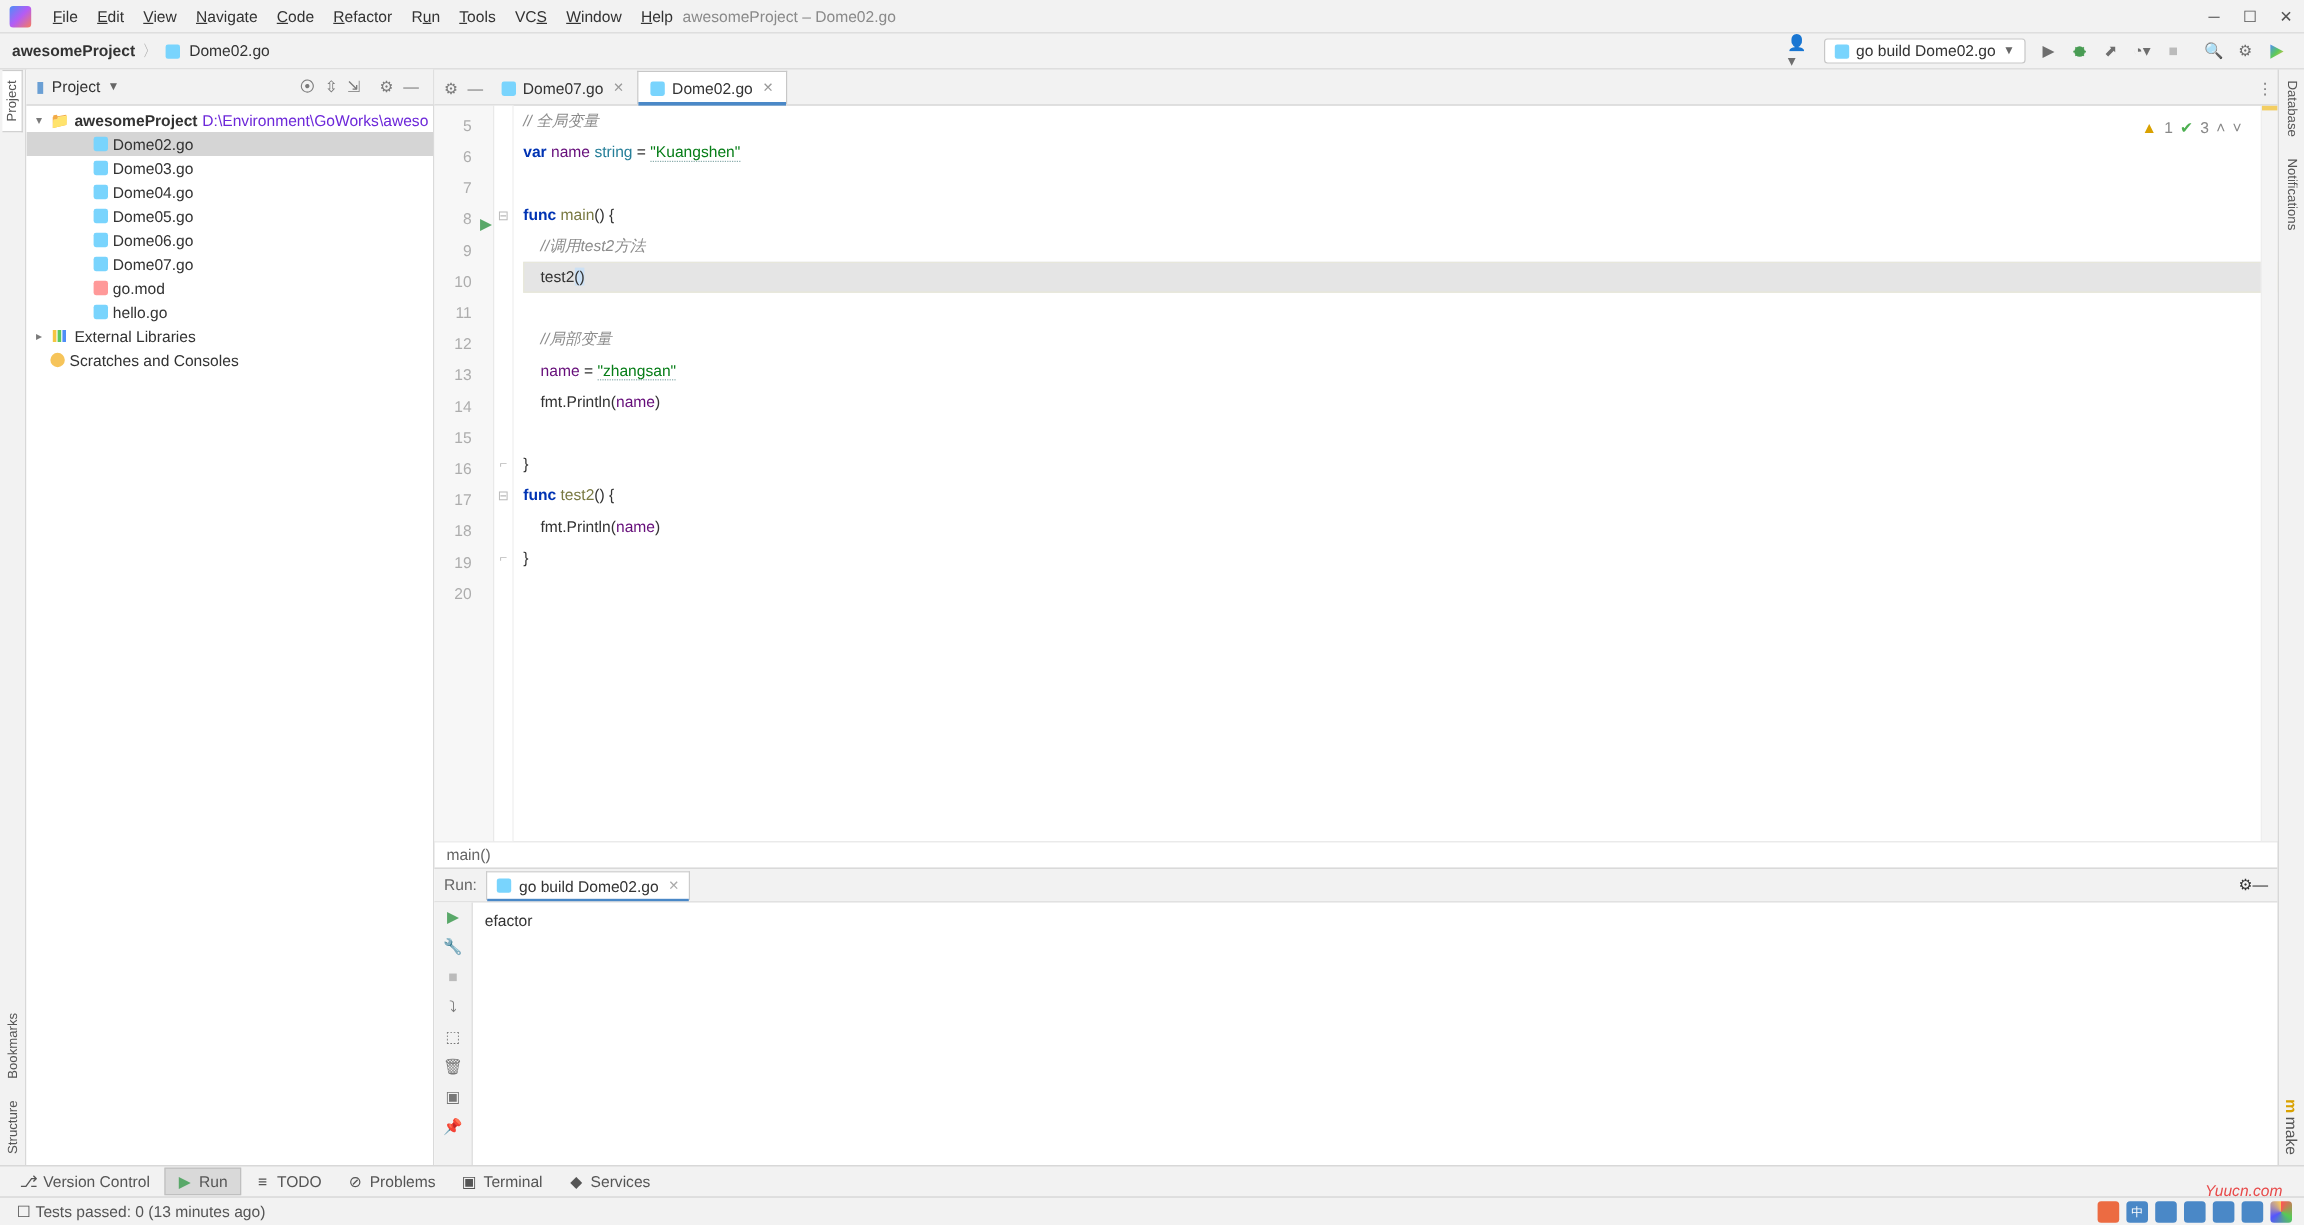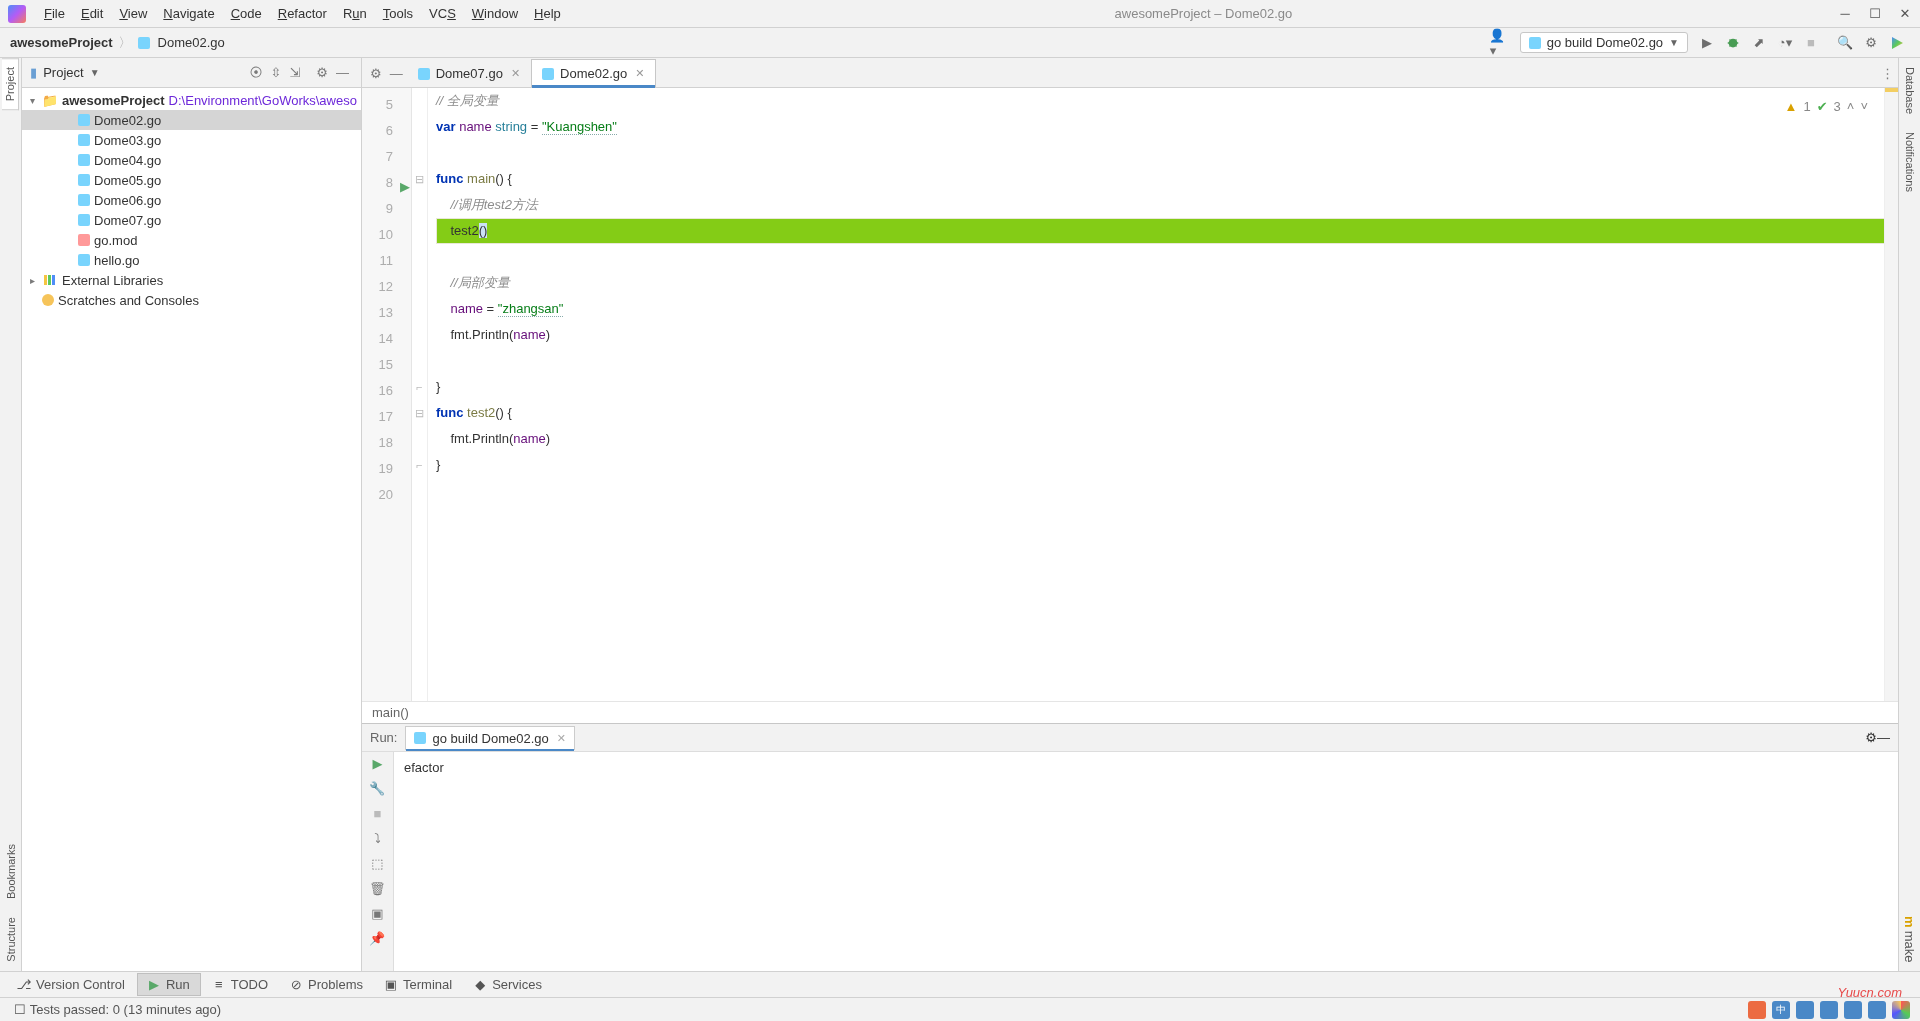--- a/index.html
+++ b/index.html
@@ -1,21 +1,21 @@
 <!DOCTYPE html>
 <html><head>
 <meta charset="utf-8">
 <style>
 * { margin: 0; padding: 0; box-sizing: border-box; font-family: "Segoe UI", Arial, sans-serif; font-size: 13px; }
 body { width: 1920px; height: 1021px; background: #fff; overflow: hidden; display: flex; flex-direction: column; color: #333; }
 .menubar { height: 28px; display: flex; align-items: center; padding: 0 8px; border-bottom: 1px solid #d1d1d1; background: #f2f2f2; }
 .menubar .logo { width: 18px; height: 18px; border-radius: 3px; background: linear-gradient(135deg,#4e8ef7,#b45cf5,#f77c5c); margin-right: 10px; }
 .menubar .mitem { padding: 0 8px; cursor: default; }
 .menubar .mitem u { text-decoration: underline; }
-.menubar .title { flex: 1; text-align: center; color: #8a8a8a; }
+.menubar .title { flex: 1; text-align: left; color: #8a8a8a; }
 .menubar .winbtns { display: flex; gap: 16px; color: #555; }
 .winbtn { width: 14px; height: 14px; display: inline-flex; align-items: center; justify-content: center; }
 .toolbar { height: 30px; display: flex; align-items: center; padding: 0 10px; border-bottom: 1px solid #d1d1d1; background: #f2f2f2; }
 .crumb { font-weight: bold; color: #333; }
 .crumb-sep { margin: 0 6px; color: #aaa; }
 .crumb-file { color: #333; }
 .toolbar .spacer { flex: 1; }
 .toolbar .iconbtn { width: 22px; height: 22px; display: inline-flex; align-items: center; justify-content: center; margin: 0 2px; color: #6e6e6e; }
 .run-config { display: flex; align-items: center; border: 1px solid #c7c7c7; border-radius: 3px; padding: 2px 8px; margin: 0 6px; background: #fff; }
 .run-config .go-icon { width: 12px; height: 12px; background: #79d4fd; border-radius: 2px; margin-right: 6px; }
@@ -55,21 +55,21 @@
 .etab .close { margin-left: 8px; color: #999; font-size: 11px; }
 .etabs .tabspacer { flex: 1; }
 .editor-body { flex: 1; display: flex; min-height: 0; position: relative; }
 .gutter-col { width: 50px; background: #f7f7f7; border-right: 1px solid #e5e5e5; text-align: right; color: #adadad; font-family: "JetBrains Mono","Consolas",monospace; font-size: 14px; padding-top: 4px; }
 .gutter-col .ln { height: 26px; line-height: 26px; padding-right: 18px; position: relative; }
 .gutter-col .run-gutter { position: absolute; right: 1px; top: 4px; color: #59a869; }
 .fold-col { width: 16px; background: #fff; border-right: 1px solid #eee; }
 .fold-col .fm { height: 26px; display: flex; align-items: center; justify-content: center; color: #bbb; font-size: 11px; }
 .code-col { flex: 1; font-family: "JetBrains Mono","Consolas",monospace; font-size: 14.5px; line-height: 26px; padding-left: 8px; position: relative; overflow: hidden; }
 .code-line { height: 26px; white-space: pre; }
-.code-line.current { background: #84cc16; }
+.code-line.current { background: #e5e5e5; }
 .code-line.caret-line { box-shadow: inset 0 0 0 1px #e8e8d8; }
 .kw { color: #0033b3; font-weight: bold; }
 .fn { color: #7a7a43; }
 .str { color: #067d17; }
 .str.u { border-bottom: 1px dotted #8aa; }
 .cm { color: #8c8c8c; font-style: italic; }
 .ty { color: #267f99; }
 .id { color: #660e7a; }
 .caret-sel { background: #cce1f5; }
 .editor-status { position: absolute; top: 6px; right: 30px; display: flex; align-items: center; gap: 6px; font-size: 12px; color: #888; }

